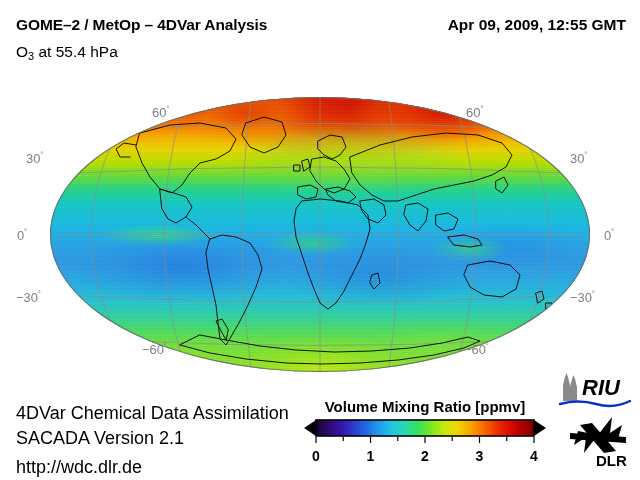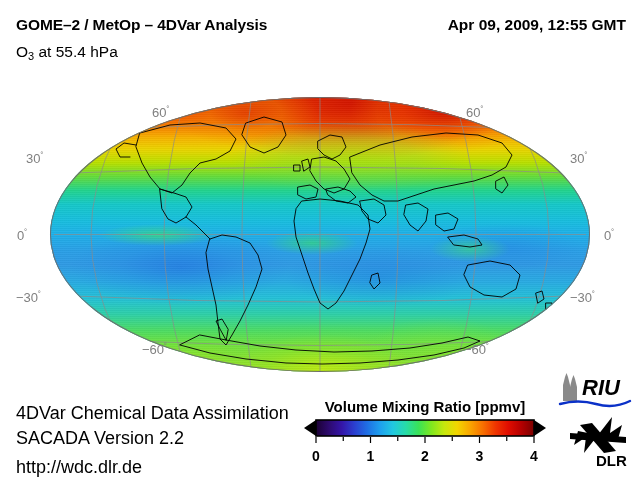--- a/index.html
+++ b/index.html
@@ -351,21 +351,21 @@
   <div class="lat-label" style="left:604px; top:148px;">0<span class="deg">˚</span></div>
 
   <div class="lat-label" style="left:16px; top:210px;">−30<span class="deg">˚</span></div>
   <div class="lat-label" style="left:570px; top:210px;">−30<span class="deg">˚</span></div>
 
   <div class="lat-label" style="left:142px; top:262px;">−60<span class="deg">˚</span></div>
   <div class="lat-label" style="left:464px; top:262px;">−60<span class="deg">˚</span></div>
 </div>
 
 <div class="footer-text" id="footer-line1">4DVar Chemical Data Assimilation</div>
-<div class="footer-text" id="footer-line2">SACADA Version 2.2</div>
+<div class="footer-text" id="footer-line2">SACADA Version 2.1</div>
 <div class="footer-text" id="footer-line3">http://wdc.dlr.de</div>
 
 <div id="colorbar-block">
   <div id="colorbar-title">Volume Mixing Ratio [ppmv]</div>
 
   <svg id="colorbar-graphic" viewBox="0 0 250 28" preserveAspectRatio="none">
     <defs>
       <linearGradient id="cbgrad" x1="0" y1="0" x2="1" y2="0">
         <stop offset="0.000" stop-color="#1b0033"></stop>
         <stop offset="0.059" stop-color="#2d0a6e"></stop>

